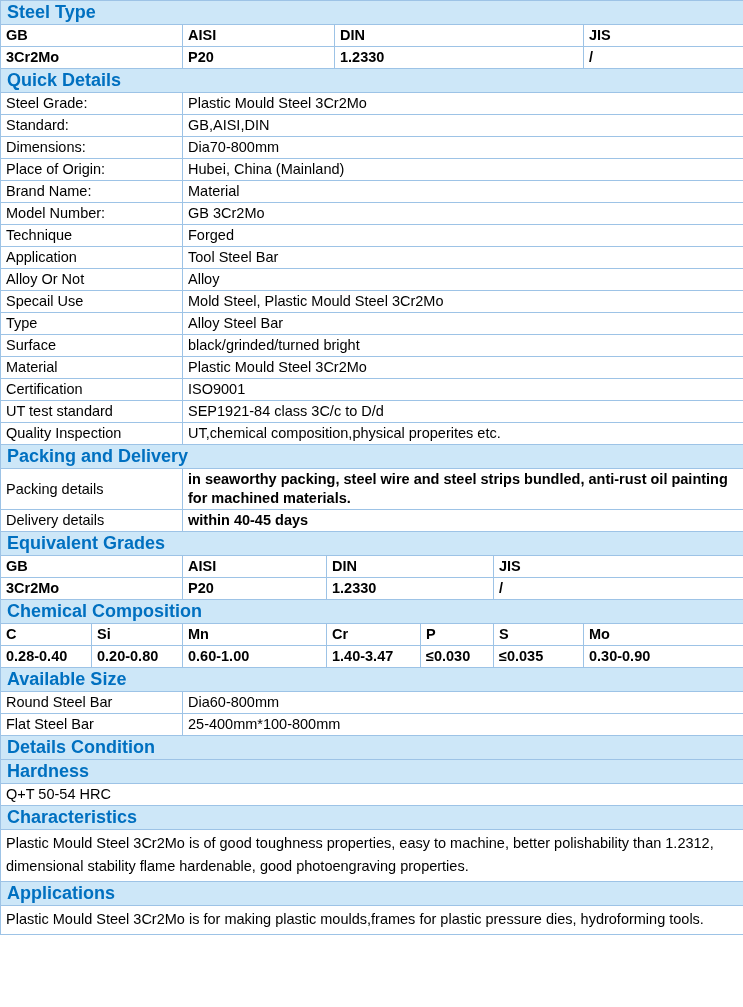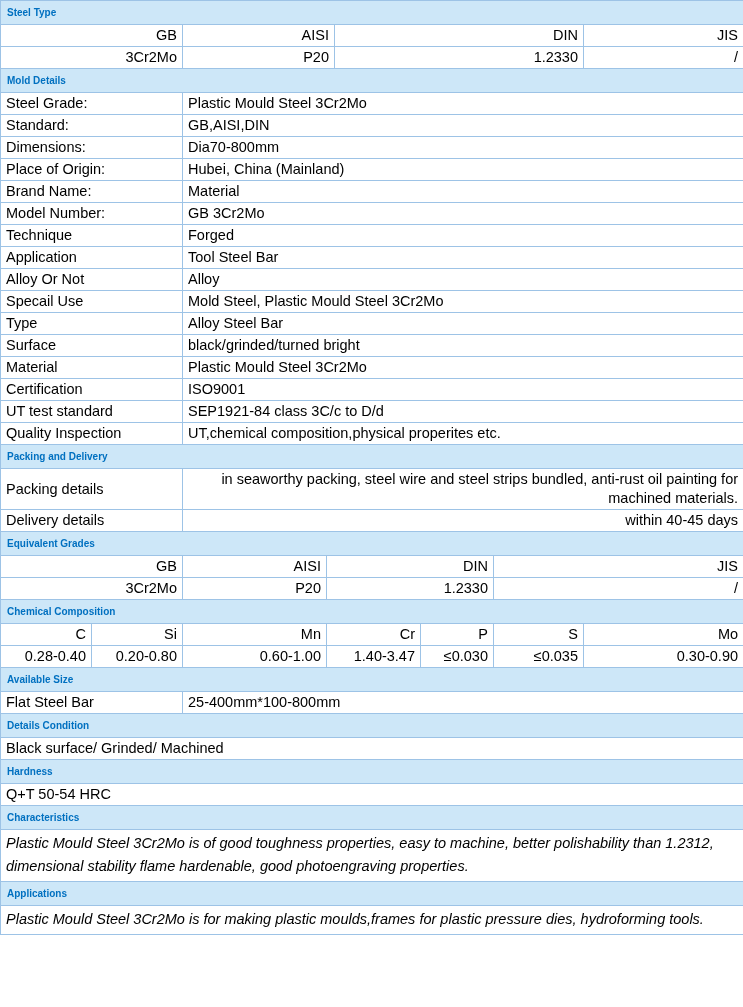--- a/index.html
+++ b/index.html
@@ -24,25 +24,25 @@
     font-size:14.5px;
     line-height:19px;
     padding:1px 5px;
     overflow:hidden;
     vertical-align:middle;
   }
   td.section-title{
     background:var(--header-bg);
     color:var(--accent);
     font-weight:bold;
-    font-size:10px;
+    font-size:18px;
     padding:2px 6px;
   }
-  td.center{text-align:right;}
-  td.para{line-height:23px;padding:2px 5px 3px;font-style:italic;}
+  td.center{text-align:left;font-weight:bold;}
+  td.para{line-height:23px;padding:2px 5px 3px;}
 </style>
 </head>
 <body>
 
 <div>
 <table class="spec">
   <colgroup>
     <col style="width:91px">
         <col style="width:91px">
         <col style="width:144px">
@@ -66,21 +66,21 @@
     <tr>
       <td colspan="2" class="center">3Cr2Mo</td>
       <td colspan="2" class="center">P20</td>
       <td colspan="3" class="center">1.2330</td>
       <td class="center">/</td>
     </tr>
   </tbody>
 
   <tbody>
     <tr>
-      <td colspan="8" class="section-title">Mold Details</td>
+      <td colspan="8" class="section-title">Quick Details</td>
     </tr>
   </tbody>
   <tbody>
 
   <tr>
       <td colspan="2">Steel Grade:</td>
       <td colspan="6">Plastic Mould Steel 3Cr2Mo</td>
     </tr>
         <tr>
       <td colspan="2">Standard:</td>
@@ -200,33 +200,34 @@
     </tr>
   </tbody>
 
   <tbody>
     <tr>
       <td colspan="8" class="section-title">Available Size</td>
     </tr>
   </tbody>
   <tbody>
 
+  <tr>
+      <td colspan="2">Round Steel Bar</td>
+      <td colspan="6">Dia60-800mm</td>
+    </tr>
         <tr>
       <td colspan="2">Flat Steel Bar</td>
       <td colspan="6">25-400mm*100-800mm</td>
     </tr>
       </tbody>
 
   <tbody>
     <tr>
       <td colspan="8" class="section-title">Details Condition</td>
     </tr>
-    <tr>
-      <td colspan="8">Black surface/ Grinded/ Machined</td>
-    </tr>
   </tbody>
 
   <tbody>
     <tr>
       <td colspan="8" class="section-title">Hardness</td>
     </tr>
     <tr>
       <td colspan="8">Q+T 50-54 HRC</td>
     </tr>
   </tbody>

